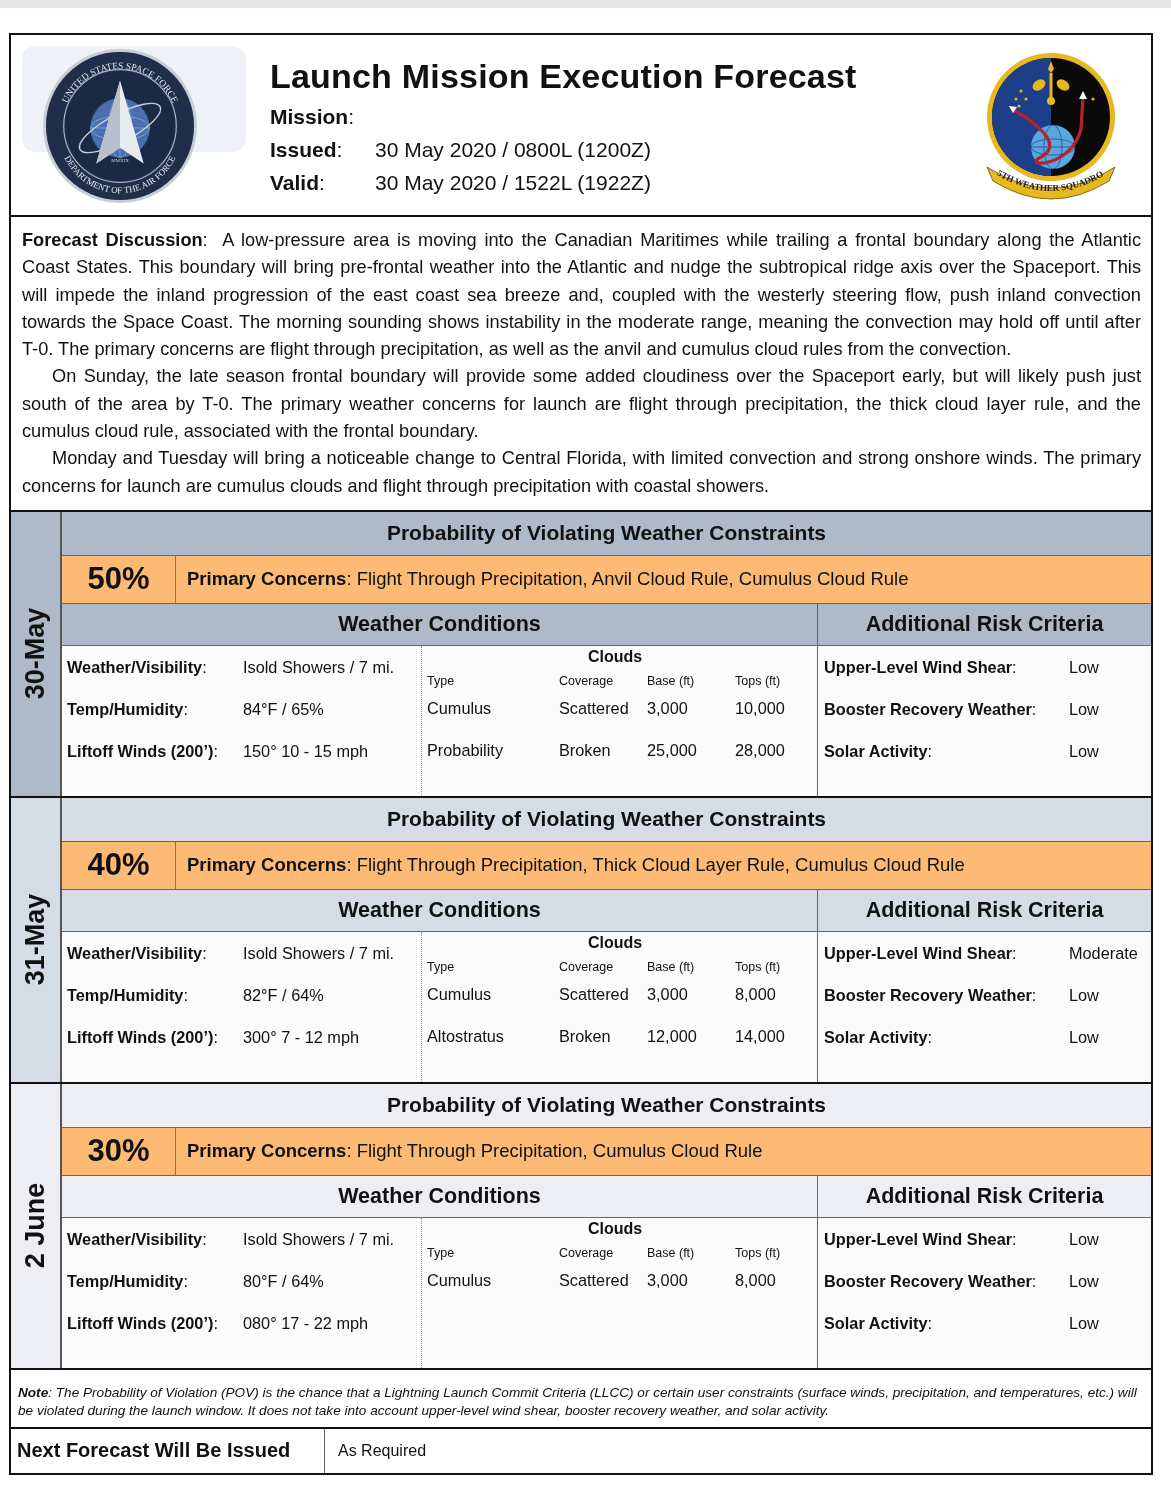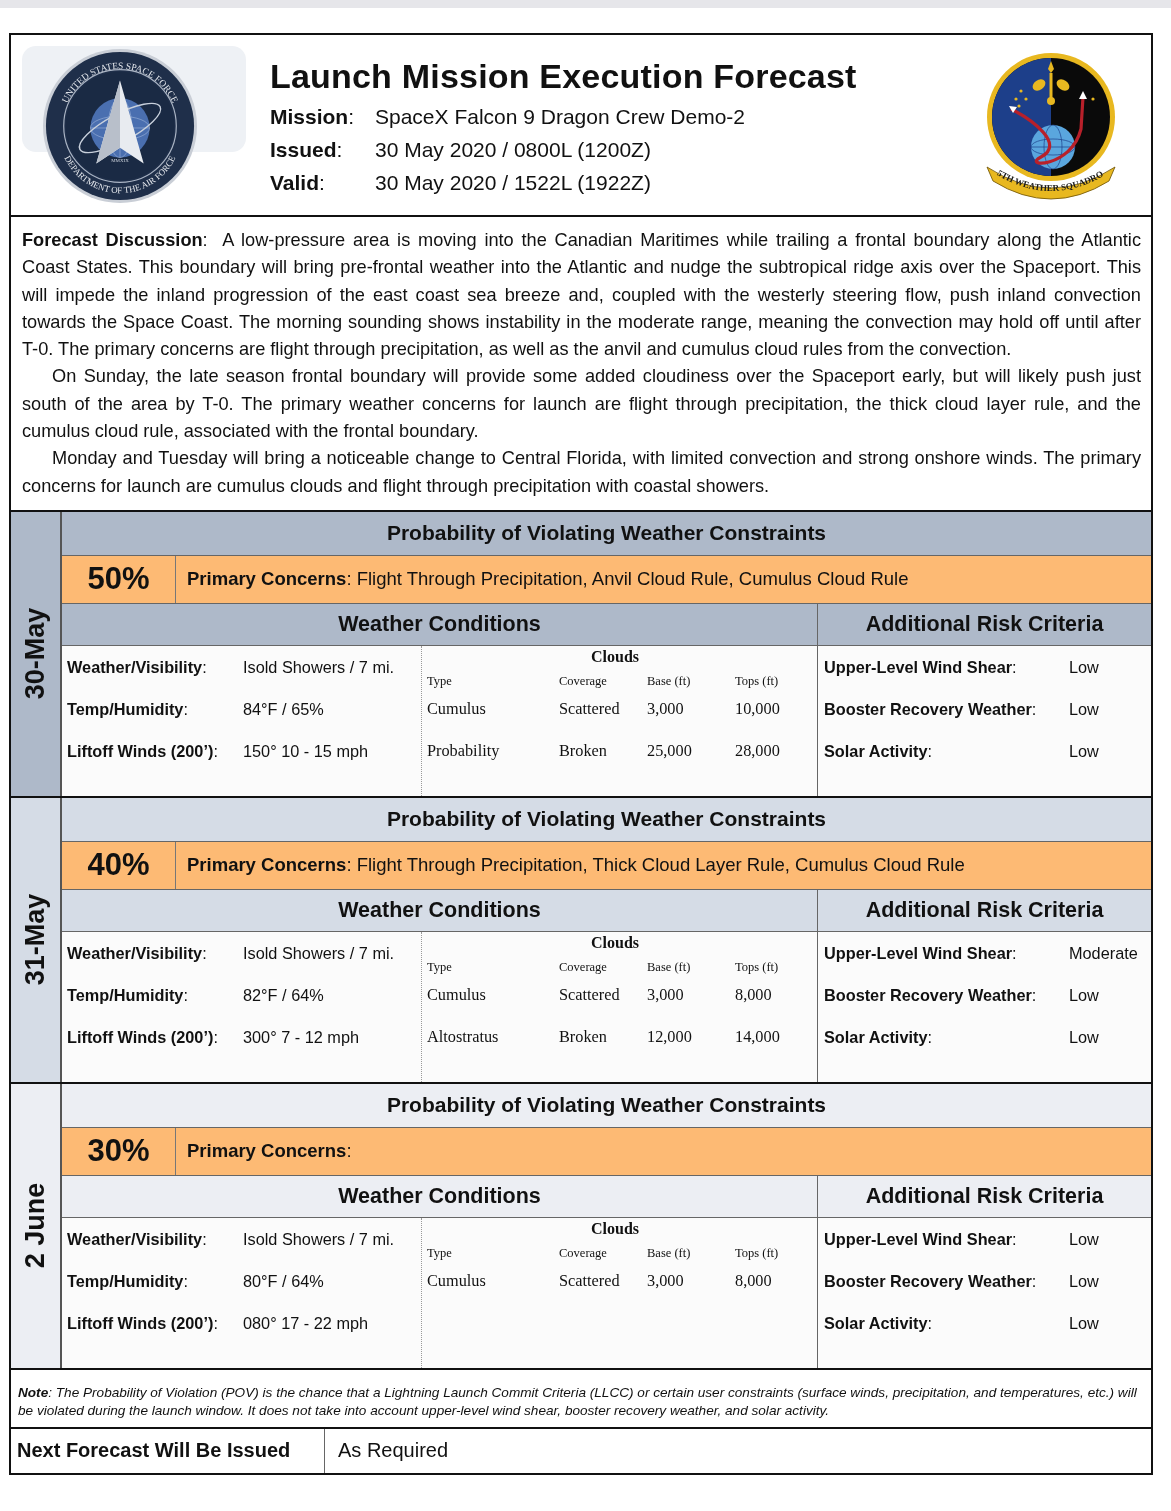--- a/index.html
+++ b/index.html
@@ -38,21 +38,21 @@
   .concerns b { font-weight: bold; }
   .sub-header { height: 50px; display: flex; border-bottom: 1.5px solid #666; }
   .sub-header .wc { width: 756px; display: flex; align-items: center; justify-content: center; font-size: 21.5px; font-weight: bold; border-right: 1.5px solid #666; }
   .sub-header .arc { flex: 1; display: flex; align-items: center; justify-content: center; font-size: 21.5px; font-weight: bold; }
   .detail-row { flex: 1; display: flex; background: #fbfbfb; }
   .wx { width: 360px; padding: 12px 0 12px 5px; border-right: 1.5px dotted #999; }
   .wx-row { display: flex; height: 42px; font-size: 16.3px; align-items: flex-start; }
   .wx-label { width: 176px; font-weight: bold; }
   .wx-label .colon { font-weight: normal; }
   .wx-val { flex: 1; }
-  .clouds { width: 396px; position: relative; border-right: 1.5px solid #666; font-family: Liberation Serif, serif; }
+  .clouds { width: 396px; position: relative; border-right: 1.5px solid #666; }
   .clouds-title { position: absolute; left: 0; width: 386px; text-align: center; top: 2px; font-size: 16px; font-weight: bold; }
   .cloud-head { position: absolute; top: 28px; left: 5px; font-size: 12.5px; display: flex; }
   .cloud-row { position: absolute; left: 5px; font-size: 16.3px; display: flex; }
   .c-type { width: 132px; }
   .c-cov { width: 88px; }
   .c-base { width: 88px; }
   .c-tops { width: 80px; }
   .arc-body { flex: 1; padding: 12px 0 0 6px; }
   .arc-row { display: flex; height: 42px; font-size: 16.3px; }
   .arc-label { width: 245px; font-weight: bold; }
@@ -61,21 +61,21 @@
 
   .shade-1 { background: #aeb9c9; }
   .shade-2 { background: #d5dce6; }
   .shade-3 { background: #eceef3; }
 
   
   .note { padding: 14px 8px 6px 7px; font-size: 13.6px; font-style: italic; line-height: 18.5px; border-bottom: 2px solid #111; }
   .note b { font-weight: bold; }
   .footer { display: flex; height: 44px; }
   .footer .next-label { width: 314px; border-right: 1.5px solid #666; display: flex; align-items: center; padding-left: 6px; font-size: 20px; font-weight: bold; }
-  .footer .next-val { flex: 1; display: flex; align-items: center; padding-left: 13px; font-size: 20px; }
+  .footer .next-val { flex: 1; display: flex; align-items: center; padding-left: 13px; font-size: 16px; }
 </style>
 </head>
 <body>
 
 <div class="topbar"></div>
 
 <div class="doc">
 
   <div class="header">
     <div class="seal-wrap"></div>
@@ -98,21 +98,20 @@
       <path id="arcTop" d="M22 80 A58 58 0 0 1 138 80" fill="none"></path>
       <text font-size="9.5" fill="#e6e9ee" font-family="Liberation Serif, serif"><textPath href="#arcTop" startOffset="50%" text-anchor="middle">UNITED STATES SPACE FORCE</textPath></text>
       <path id="arcBot" d="M18 86 A62 62 0 0 0 142 86" fill="none"></path>
       <text font-size="9" fill="#e6e9ee" font-family="Liberation Serif, serif"><textPath href="#arcBot" startOffset="50%" text-anchor="middle">DEPARTMENT OF THE AIR FORCE</textPath></text>
     </svg>
 
     <div class="title-block">
       <div class="title">Launch Mission Execution Forecast</div>
       <div class="meta-row">
         <span class="meta-label"><span>Mission</span><span class="colon">:</span></span>
-        <span>SpaceX Falcon 9 Dragon Crew Demo-2</span>
       </div>
       <div class="meta-row">
         <span class="meta-label"><span>Issued</span><span class="colon">:</span></span>
         <span>30 May 2020 / 0800L (1200Z)</span>
       </div>
       <div class="meta-row">
         <span class="meta-label"><span>Valid</span><span class="colon">:</span></span>
         <span>30 May 2020 / 1522L (1922Z)</span>
       </div>
     </div>
@@ -291,21 +290,21 @@
   </div>
 
   <div class="day">
     <div class="day-label shade-3">
         <span>2 June</span>
       </div>
     <div class="day-body">
       <div class="prob-header shade-3">Probability of Violating Weather Constraints</div>
       <div class="concern-row">
         <div class="pct">30%</div>
-        <div class="concerns"><b>Primary Concerns</b>:&nbsp; </div>
+        <div class="concerns"><b>Primary Concerns</b>:&nbsp; <span>Flight Through Precipitation, Cumulus Cloud Rule</span></div>
       </div>
       <div class="sub-header shade-3">
         <div class="wc">Weather Conditions</div>
         <div class="arc">Additional Risk Criteria</div>
       </div>
       <div class="detail-row">
         <div class="wx">
           <div class="wx-row">
               <span class="wx-label"><span>Weather/Visibility</span><span class="colon">:</span></span>
               <span class="wx-val">Isold Showers  / 7 mi.</span>

